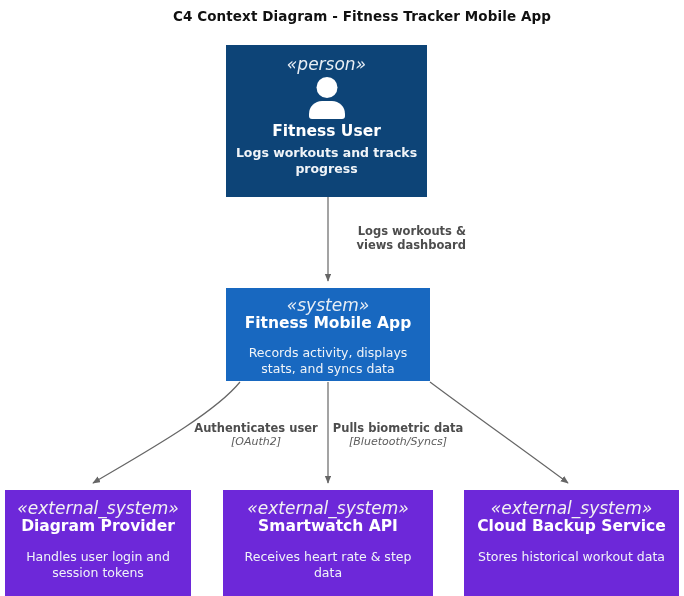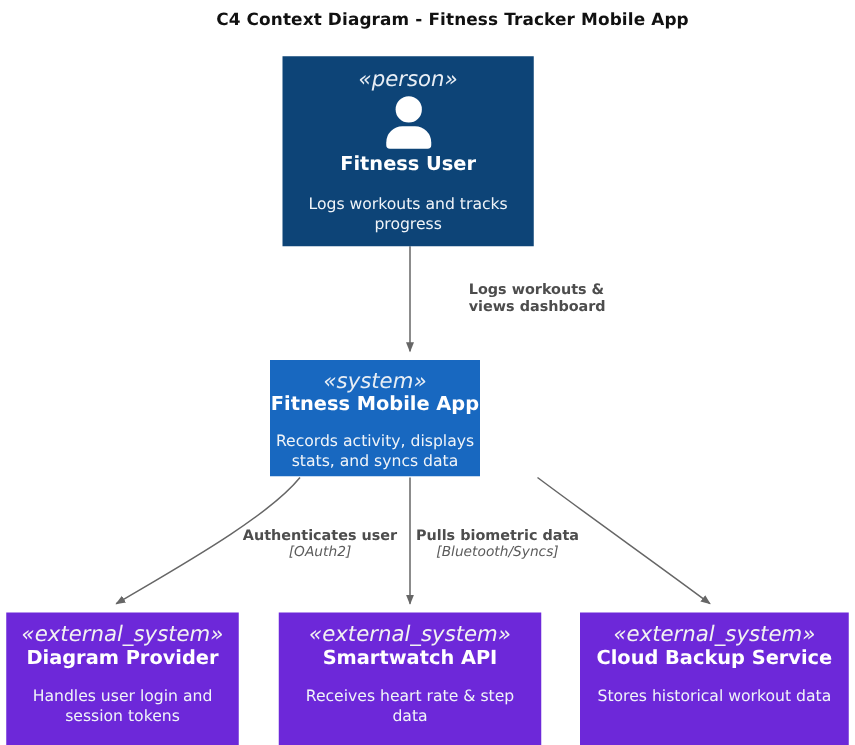--- a/index.html
+++ b/index.html
@@ -81,22 +81,23 @@
   .node-person {
     left: 226px;
     top: 45px;
     width: 201px;
     height: 152px;
     background: #0d4477;
     padding-top: 10px;
   }
   .node-person .node-name { margin-top: 4px; }
   .node-person .node-desc {
-    margin-top: 14px;
+    margin-top: 4px;
     width: 186px;
+    font-weight: bold;
   }
 
   
   .person-glyph {
     position: relative;
     width: 46px;
     height: 42px;
     margin-top: 3px;
   }
   .person-glyph .head {
@@ -115,23 +116,23 @@
     top: 24px;
     transform: translateX(-50%);
     width: 36px;
     height: 18px;
     background: #ffffff;
     border-radius: 13px 13px 3px 3px;
   }
 
   
   .node-system {
-    left: 216px;
+    left: 226px;
     top: 288px;
-    width: 168px;
+    width: 204px;
     height: 93px;
     background: #1868c0;
     padding-top: 8px;
   }
   .node-system .node-desc {
     margin-top: 12px;
     width: 190px;
   }
 
   
@@ -169,22 +170,21 @@
     font-size: 11px;
     font-style: italic;
     color: #5c5c5c;
     display: block;
   }
 
   .edge-label-top {
     left: 331px;
     top: 224px;
     width: 135px;
-    text-align: left;
-    margin-left: 44px;
+    text-align: right;
   }
   .edge-label-left {
     left: 186px;
     top: 421px;
     width: 140px;
     text-align: center;
   }
   .edge-label-mid {
     left: 331px;
     top: 421px;

